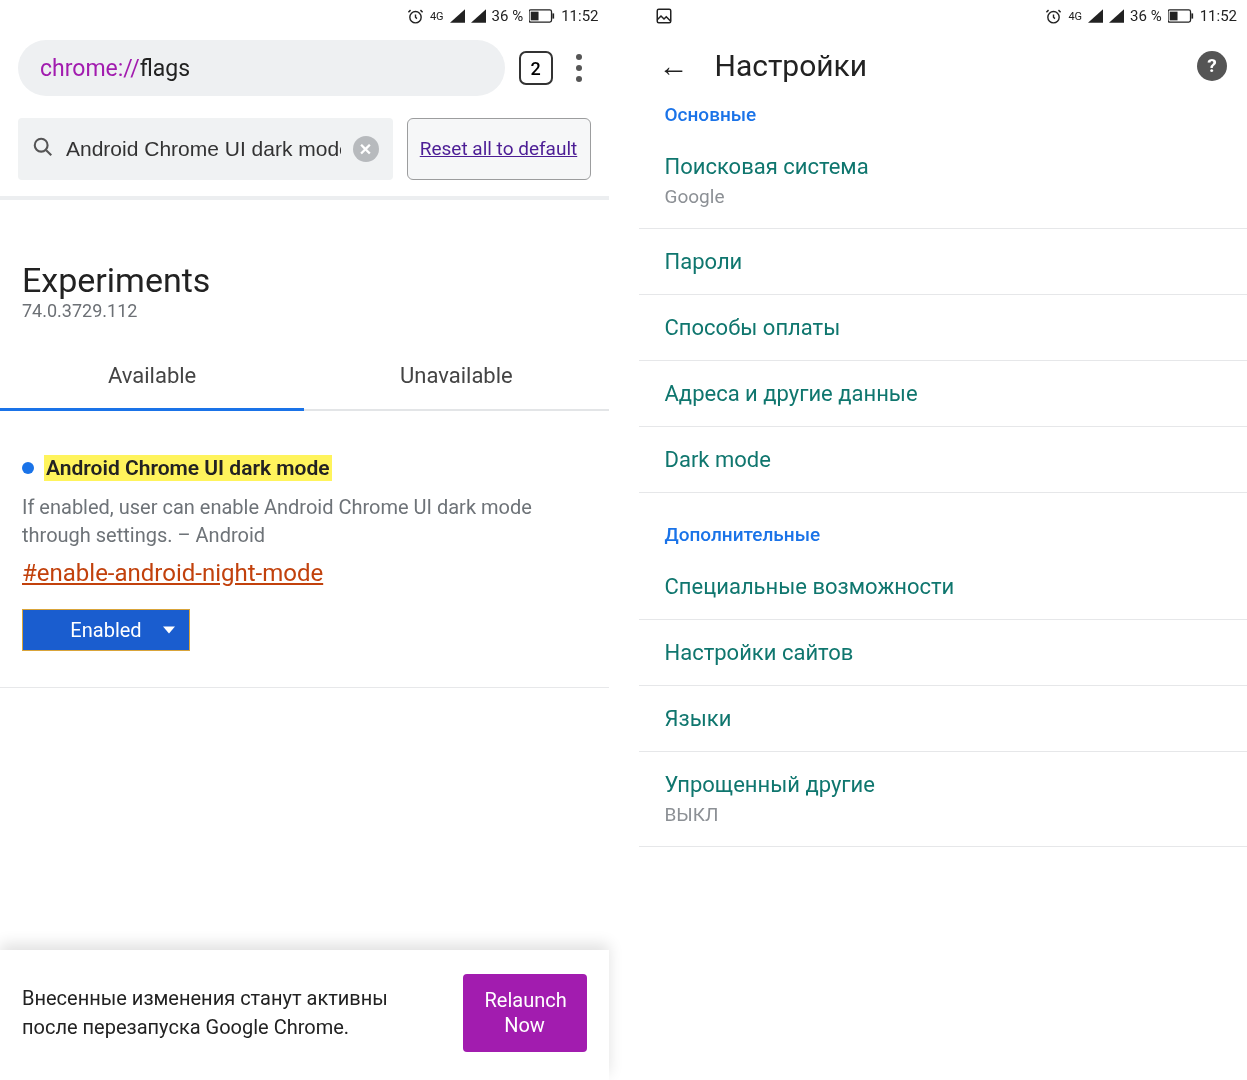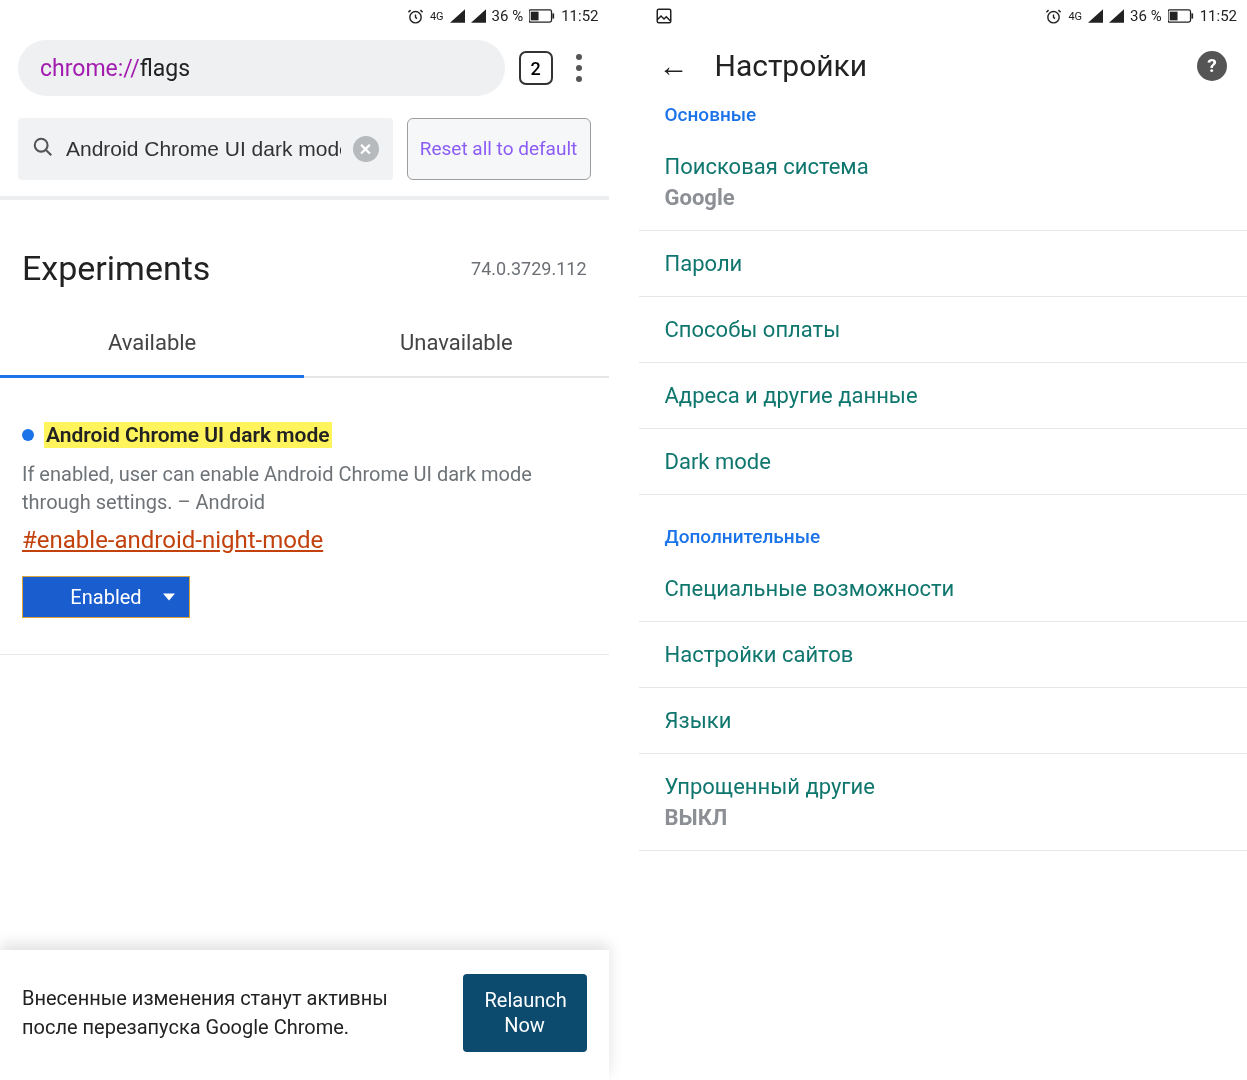--- a/index.html
+++ b/index.html
@@ -99,32 +99,34 @@
     background: #b7babd; color: #fff;
     display: flex; align-items: center; justify-content: center;
     font-size: 16px; font-weight: bold;
   }
   .reset-btn {
     width: 184px;
     border: 1.5px solid #9c9d9e;
     border-radius: 6px;
     background: #f6f7f8;
     font-size: 19px;
-    color: #8b5cf6;
+    color: #4c1d95;
     display: flex; align-items: center; justify-content: center;
     text-align: left;
     line-height: 1.3;
+    text-decoration: underline;
   }
 
   
   .exp-header {
     display: flex;
-    align-items: center;
+    align-items: flex-start;
     justify-content: space-between;
-    padding: 48px 22px 18px 22px;
+    padding: 60px 22px 18px 22px;
+    flex-direction: column;
   }
   .exp-header h1 { font-size: 34px; font-weight: 400; color: #222; }
   .exp-header .ver { font-size: 18px; color: #6c7075; }
 
   
   .tabs { display: flex; }
   .tab {
     flex: 1;
     text-align: center;
     padding: 24px 0 20px 0;
@@ -193,21 +195,21 @@
     gap: 18px;
     background: #fff;
   }
   .relaunch-bar .msg {
     flex: 1;
     font-size: 20px;
     line-height: 1.45;
     color: #222;
   }
   .relaunch-btn {
-    background: #0c4a6e;
+    background: #a21caf;
     color: #fff;
     font-size: 20px;
     text-align: center;
     padding: 14px 22px;
     border-radius: 4px;
     line-height: 1.25;
     width: 124px;
   }
 
   
@@ -230,21 +232,21 @@
     color: #1a73e8;
     font-size: 19px;
     font-weight: 500;
     padding: 10px 26px 8px 26px;
   }
   .setting-item {
     padding: 20px 26px;
     border-bottom: 1px solid #e6e7e9;
   }
   .setting-item .primary { font-size: 22px; color: #0f766e; }
-  .setting-item .secondary { font-size: 22px; color: #8c9095; margin-top: 6px; font-weight: bold; }
+  .setting-item .secondary { font-size: 19px; color: #8c9095; margin-top: 6px; }
   .section-gap { height: 20px; }
 </style>
 </head>
 <body>
 
 <div class="screen left">
 
   <div class="status-bar">
     <span>
       <svg width="17" height="17" viewBox="0 0 24 24" fill="none" stroke="#222" stroke-width="2">

